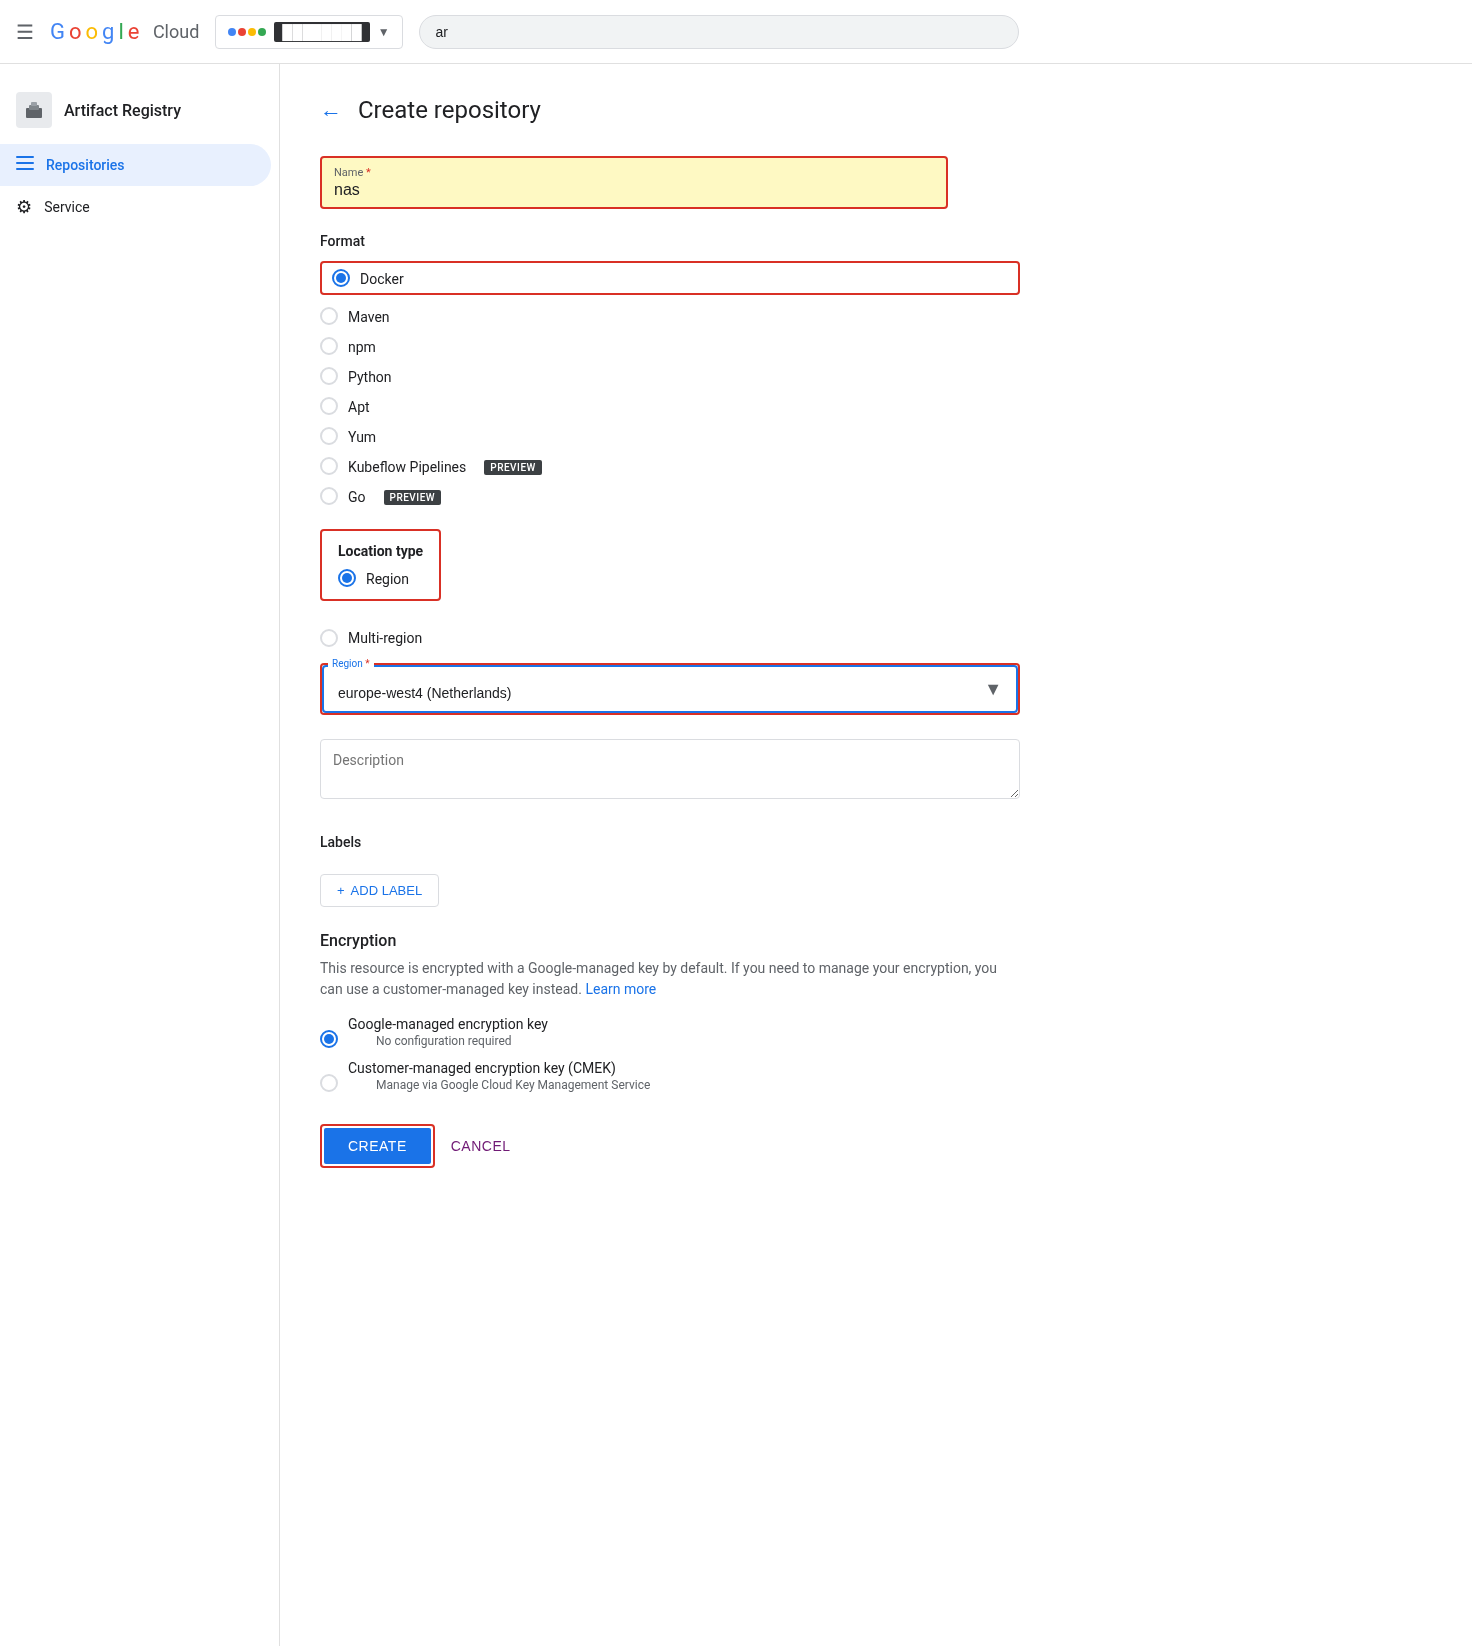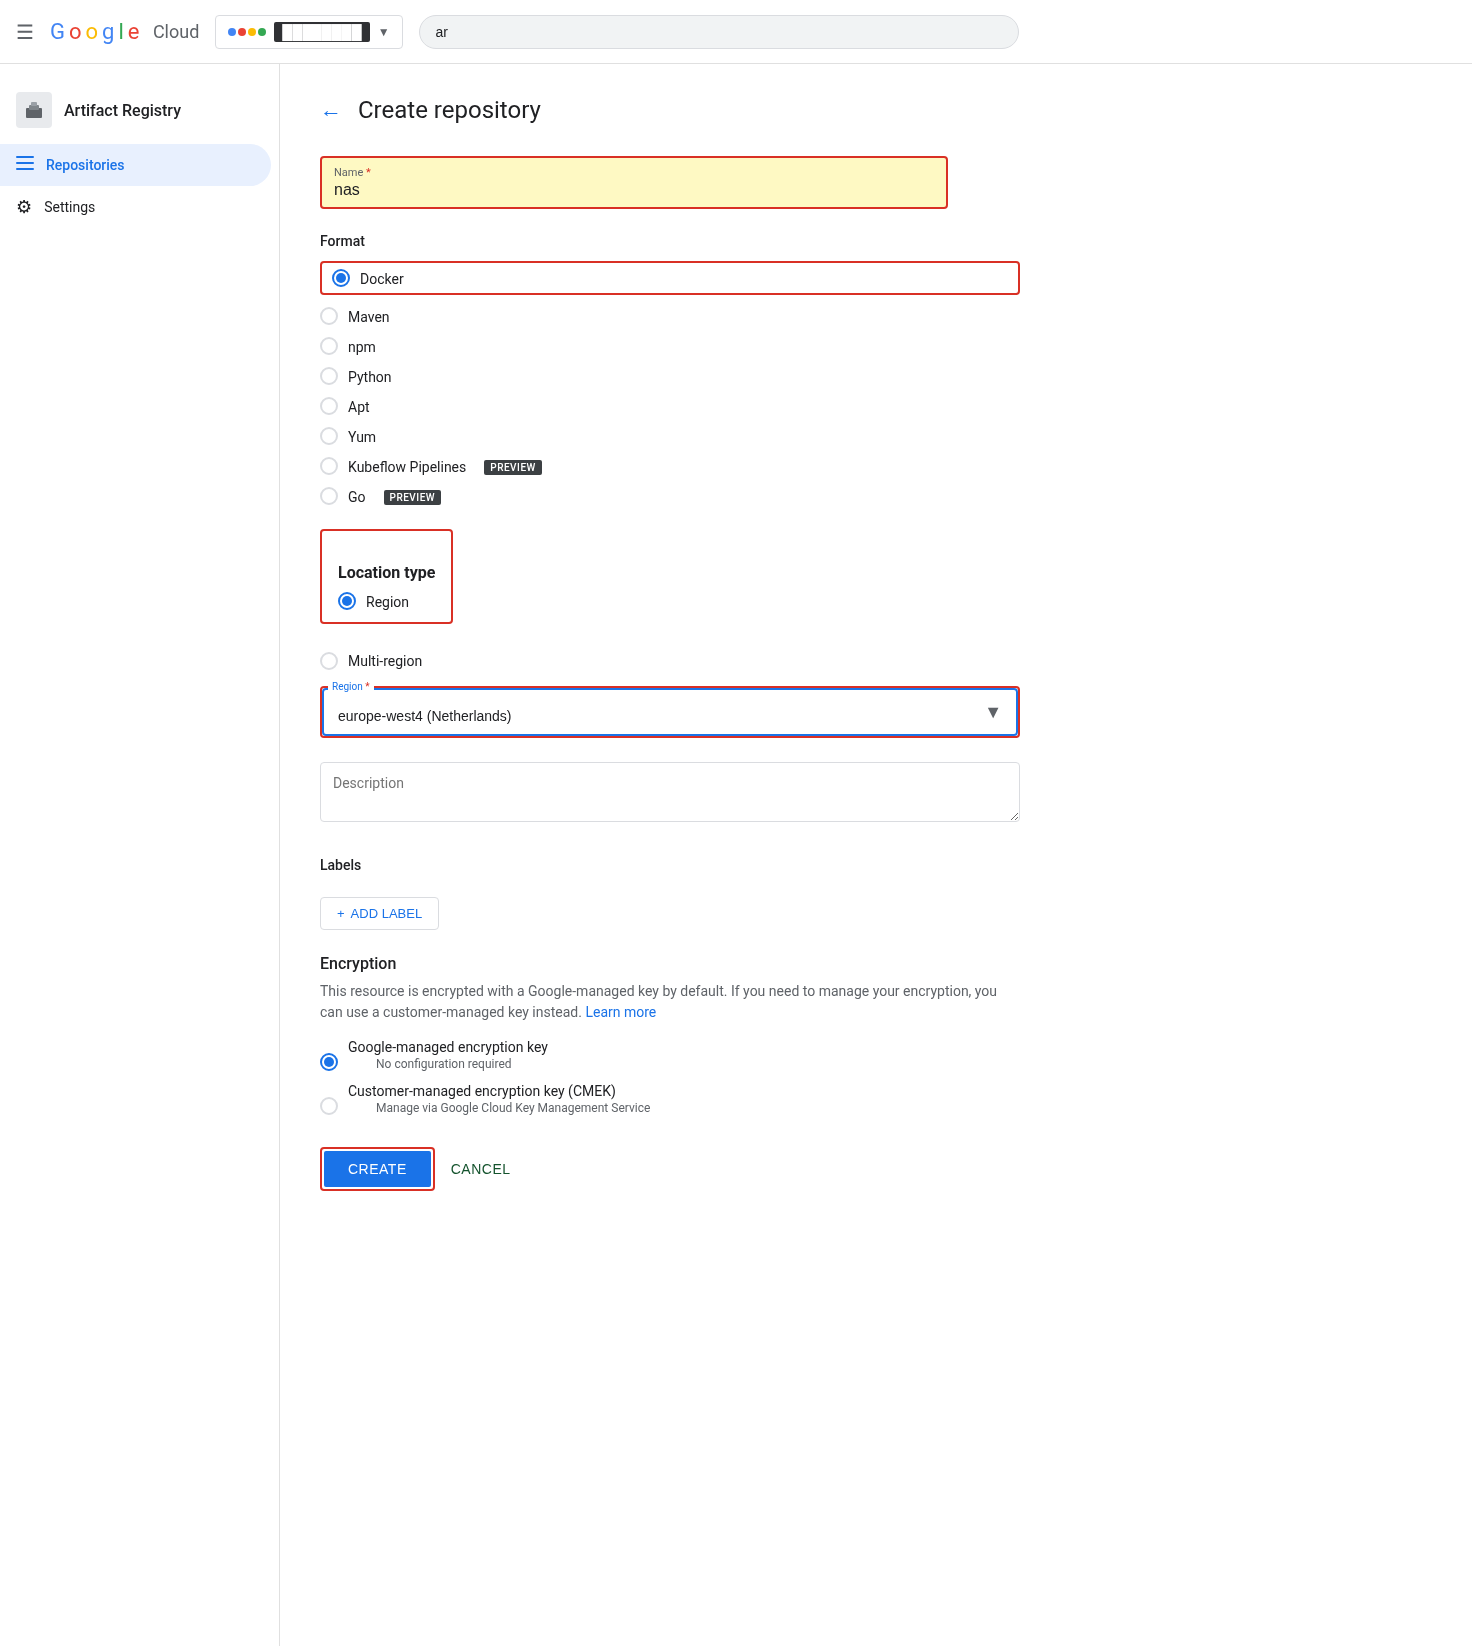--- a/index.html
+++ b/index.html
@@ -280,25 +280,24 @@
 
     
     .location-type-wrapper {
       border: 2px solid #d93025;
       border-radius: 4px;
       padding: 12px 16px;
       display: inline-block;
       margin-bottom: 16px;
     }
     .location-type-title {
-      font-size: 16px;
+      font-size: 14px;
       font-weight: 700;
       color: #202124;
       margin-bottom: 10px;
-      margin-top: 20px;
     }
 
     
     .region-wrapper {
       border: 2px solid #d93025;
       border-radius: 4px;
       padding: 0;
       margin-bottom: 24px;
       position: relative;
     }
@@ -423,21 +422,21 @@
       border-radius: 2px;
       padding: 10px 24px;
       font-size: 14px;
       font-weight: 500;
       cursor: pointer;
       letter-spacing: 0.5px;
     }
     .cancel-btn {
       background: transparent;
       border: none;
-      color: #14532d;
+      color: #701a75;
       font-size: 14px;
       font-weight: 500;
       cursor: pointer;
       letter-spacing: 0.5px;
     }
 
     .multi-region-item {
       display: flex;
       align-items: center;
       gap: 10px;
@@ -490,21 +489,21 @@
           <rect y="2" width="18" height="2" rx="1" fill="#1a73e8"></rect>
           <rect y="8" width="18" height="2" rx="1" fill="#1a73e8"></rect>
           <rect y="14" width="18" height="2" rx="1" fill="#1a73e8"></rect>
         </svg>
       </span>
       <span>Repositories</span>
     </div>
 
     <div class="sidebar-item">
       <span class="item-icon">⚙</span>
-      <span>Settings</span>
+      <span>Service</span>
     </div>
   </div>
 
   <div class="main">
 
     <div class="page-header">
       <a class="back-arrow" href="#">←</a>
       <h1 class="page-title">Create repository</h1>
     </div>
 

